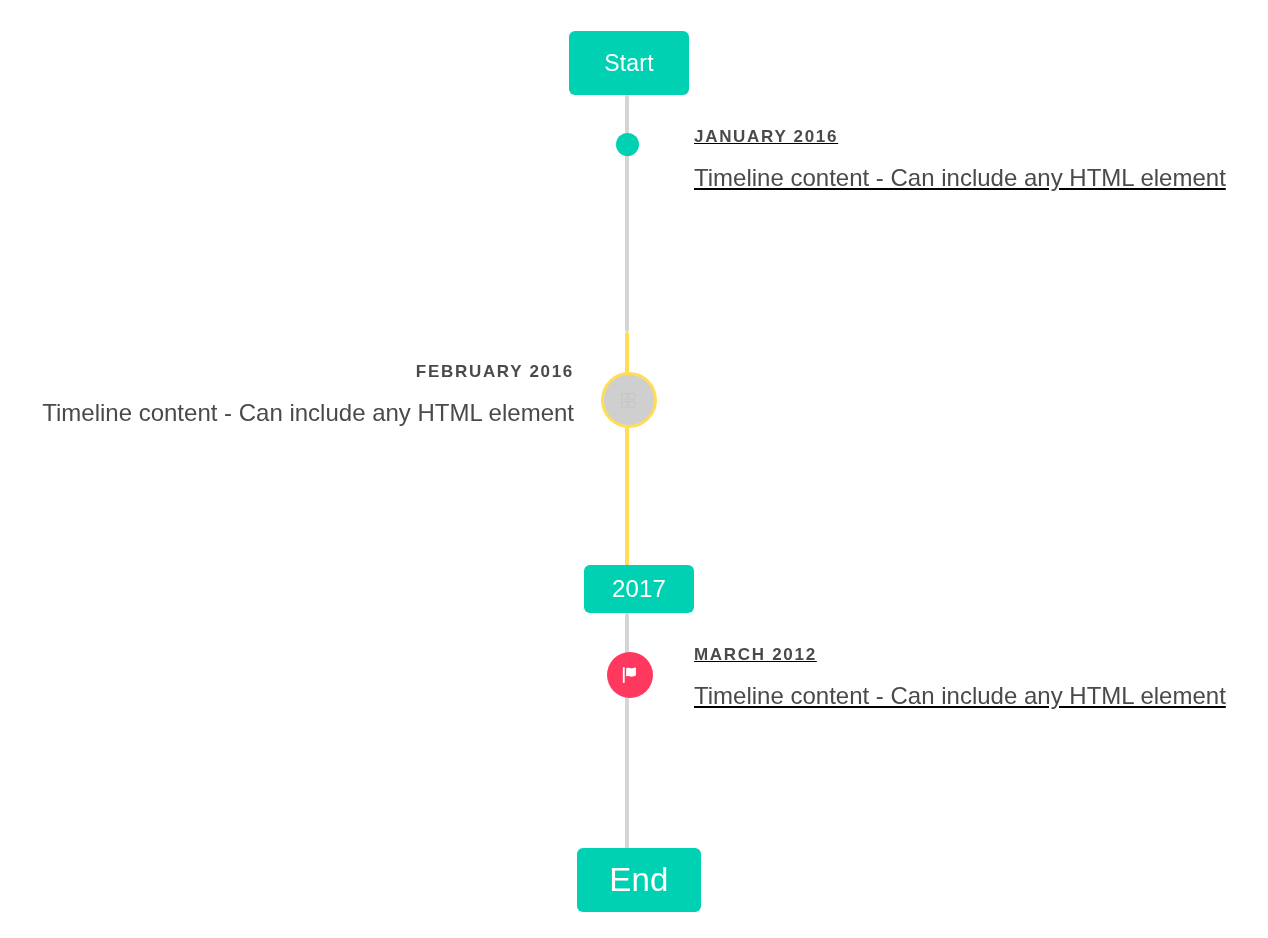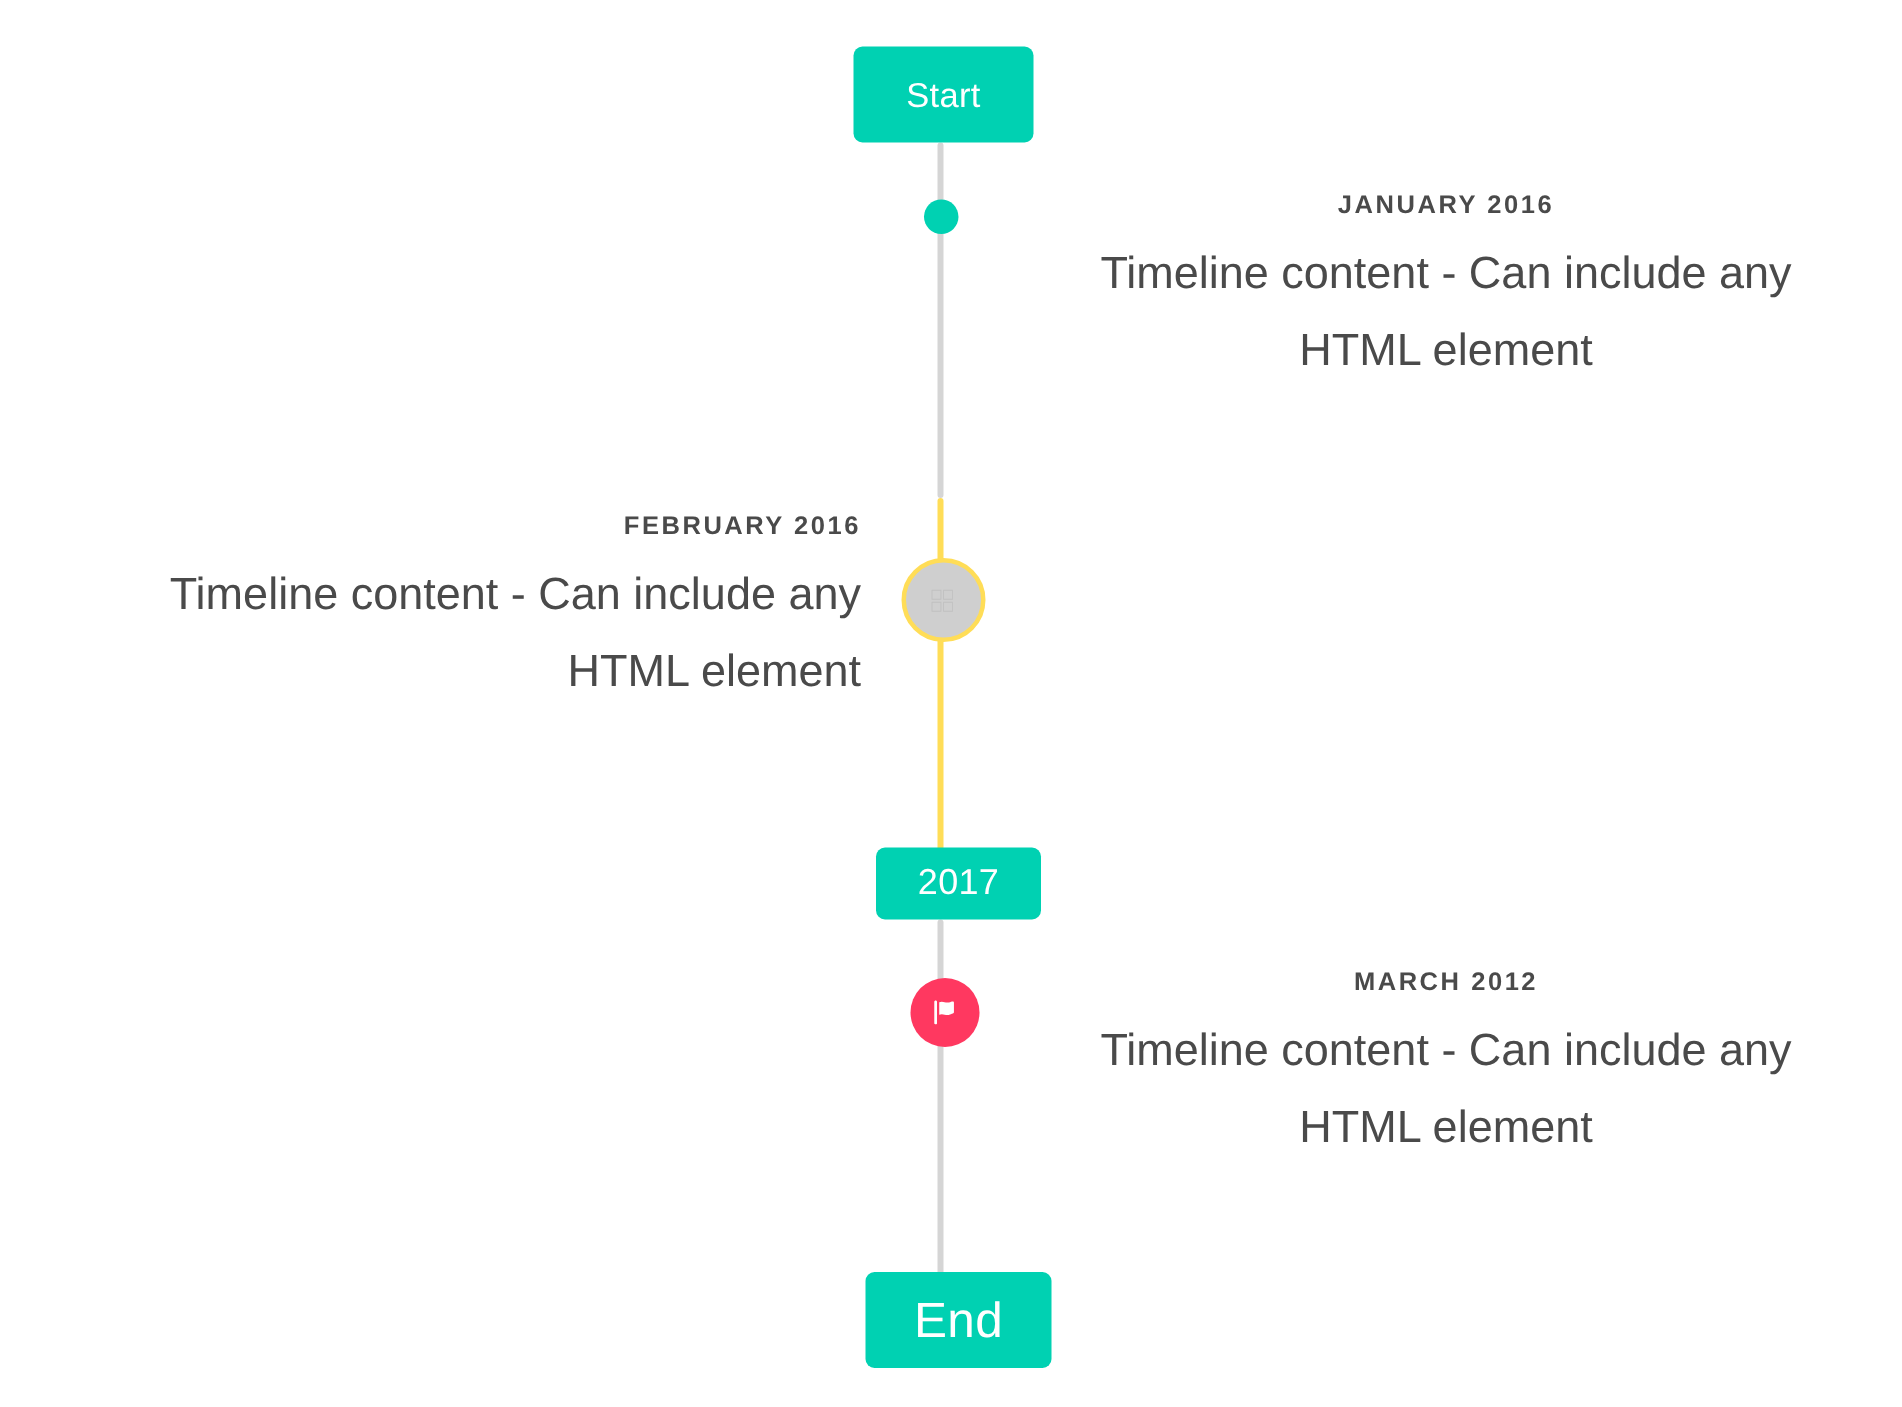--- a/index.html
+++ b/index.html
@@ -60,39 +60,39 @@
     width: 110px; height: 48px;
     font-size: 24px;
   }
 
   
   .item {
     position: absolute;
     display: flex;
     align-items: flex-start;
   }
-  .item-right { left: 694px; width: 540px; text-align: center; }
+  .item-right { left: 694px; width: 540px; text-align: left; text-decoration: underline; }
   .item-left  { left: 34px;  width: 540px; text-align: right; }
 
   .item-1 { top: 128px; }
-  .item-2 { top: 342px; justify-content: center; }
+  .item-2 { top: 363px; justify-content: center; }
   .item-3 { top: 646px; }
 
   .item-body { width: 100%; }
 
   .heading {
     font-size: 17px;
     font-weight: bold;
     letter-spacing: 1.7px;
     color: #4a4a4a;
     margin: 0 0 10px 0;
     line-height: 1.1;
   }
   .content {
-    font-size: 30px;
+    font-size: 24px;
     font-weight: 400;
     color: #4a4a4a;
     line-height: 1.72;
     margin: 0;
   }
 
   
   .marker {
     position: absolute;
     border-radius: 50%;

